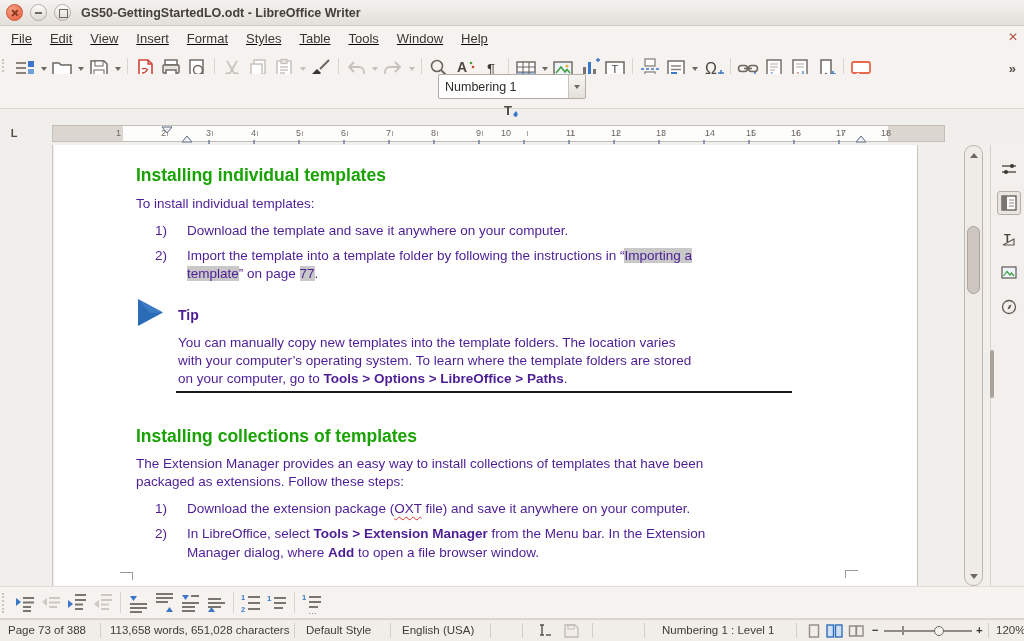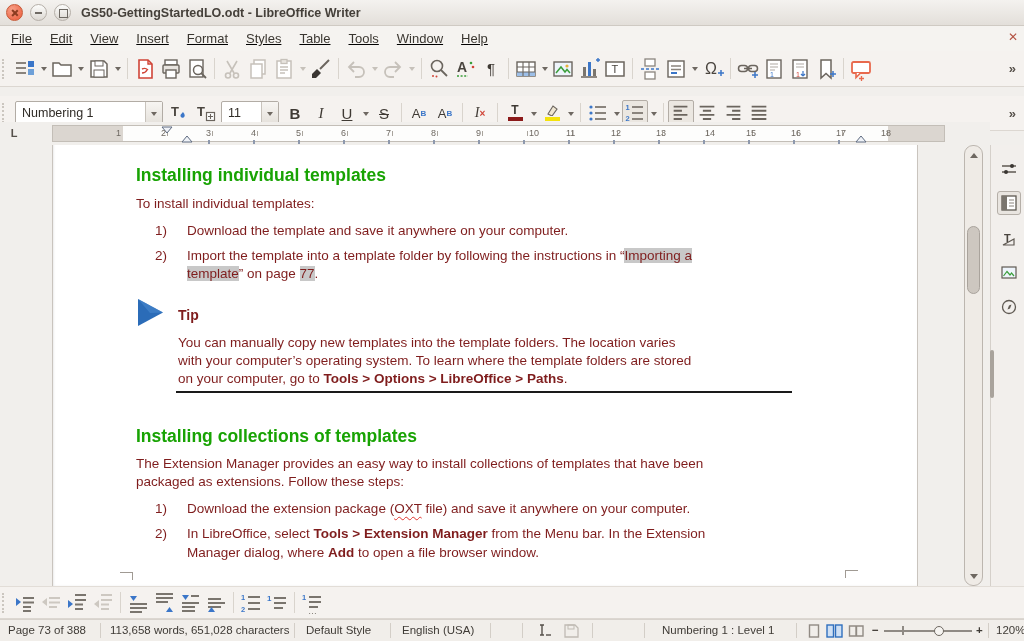--- a/index.html
+++ b/index.html
@@ -20,21 +20,21 @@
   .wtitle { font-weight:bold; font-size:12.5px; color:#45403a; margin-left:10px; }
 
   .menubar { position:absolute; top:26px; left:0; width:1024px; height:25px;
     background:#f5f3f0; display:flex; align-items:center; padding-left:2px;text-decoration:underline; }
   .menubar .mi { font-size:13px; color:#3b3731; padding:4px 9px; }
   .doc-close { position:absolute; right:6px; top:4px; font-size:12px; color:#b35242; font-weight:bold; }
 
   
   .tb { position:absolute; left:0; width:1024px; background:#f5f2ef; display:flex; align-items:center; border-bottom:1px solid #dcd7d1; }
   .tb1 { top:51px; height:36px; }
-  .tb2 { top:96px; height:35px; }
+  .tb2 { top:74px; height:35px;flex-direction:column; }
   .tb3 { top:586px; height:33px; border-top:1px solid #e2ddd7; }
   .grip { width:7px; height:20px; border-left:2px dotted #cbc6bf; margin:0 3px 0 2px; }
   .btn { height:26px; min-width:26px; display:flex; align-items:center; justify-content:center; border:1px solid transparent; border-radius:2px; }
   .dd { width:11px; height:26px; display:flex; align-items:center; justify-content:center; }
   .dd::after { content:""; border:3.5px solid transparent; border-top:4.5px solid #6e6861; margin-top:4px; }
   .dd.dis::after { border-top-color:#c6c1ba; }
   .sep { width:1px; height:21px; background:#d9d4cd; margin:0 4px; flex:0 0 1px; }
   .pressed { border:1px solid #b3ada6; background:#ebe7e1; }
   .ovf { font-size:13px; color:#56504a; font-weight:bold; padding:0 3px; margin-left:auto; margin-right:5px; }
   .tglyph { font-size:15px; color:#3f3a34; }
@@ -52,21 +52,21 @@
   .rwhite { position:absolute; left:70px; top:0; width:765px; height:15px; background:#fdfdfc; }
   .rticks { position:absolute; left:70px; top:5px; width:765px; height:5px;
     background:repeating-linear-gradient(to right, transparent 0 21.7px, #a9a49d 21.7px 22.5px); }
   .rnum { position:absolute; top:2px; font-size:9px; color:#6e6861; }
   .rtab { position:absolute; top:14px; width:1.5px; height:3.5px; background:#8e99ad; }
   .marker { position:absolute; }
 
   
   .workspace { position:absolute; top:145px; left:0; width:1024px; height:441px; background:#f1efec; overflow:hidden; }
   .page { position:absolute; left:52px; top:-20px; width:866px; height:461px; background:#fff; border-left:1px solid #c9c4be; border-right:1px solid #c9c4be; box-shadow:1px 0 2px rgba(0,0,0,.08) inset; }
-  .line { position:absolute; white-space:nowrap; font-size:13.5px; color:#7f1d1d; }
+  .line { position:absolute; white-space:nowrap; font-size:13.5px; color:#4c1d95; }
   .h1line { font-size:17.5px; font-weight:bold; }
   .fieldhl { background:#c8c8c8; }
   .squiggle { text-decoration:underline; text-decoration-style:wavy; text-decoration-color:#e0342e; text-decoration-thickness:1px; text-underline-offset:3px; }
   .tiprule { position:absolute; left:176px; top:246px; width:616px; height:2px; background:#1a1a1a; }
   .cornL { position:absolute; left:120px; top:427px; width:13px; height:8px; border-top:1px solid #a09a93; border-right:1px solid #a09a93; }
   .cornR { position:absolute; left:845px; top:425px; width:13px; height:8px; border-top:1px solid #a09a93; border-left:1px solid #a09a93; }
 
   
   .vscroll { position:absolute; left:964px; top:0; width:19px; height:441px; background:#efebe6; border:1px solid #bcb6af; border-radius:9px; }
   .sbtn { position:absolute; left:0; width:17px; height:16px; display:flex; align-items:center; justify-content:center; }
@@ -464,21 +464,21 @@
       </svg>
   <span class="rnum" style="left: 63px;">1</span>
       <span class="rnum" style="left: 108px;">2</span>
       <span class="rnum" style="left: 153px;">3</span>
       <span class="rnum" style="left: 198px;">4</span>
       <span class="rnum" style="left: 243px;">5</span>
       <span class="rnum" style="left: 288px;">6</span>
       <span class="rnum" style="left: 333px;">7</span>
       <span class="rnum" style="left: 378px;">8</span>
       <span class="rnum" style="left: 423px;">9</span>
-      <span class="rnum" style="left: 476px;">10</span>
+      <span class="rnum" style="left: 448px;">10</span>
       <span class="rnum" style="left: 513px;">11</span>
       <span class="rnum" style="left: 558px;">12</span>
       <span class="rnum" style="left: 603px;">13</span>
       <span class="rnum" style="left: 652px;">14</span>
       <span class="rnum" style="left: 693px;">15</span>
       <span class="rnum" style="left: 738px;">16</span>
       <span class="rnum" style="left: 783px;">17</span>
       <span class="rnum" style="left: 828px;">18</span>
       <span class="rtab" style="left: 155px;"></span>
       <span class="rtab" style="left: 200px;"></span>

